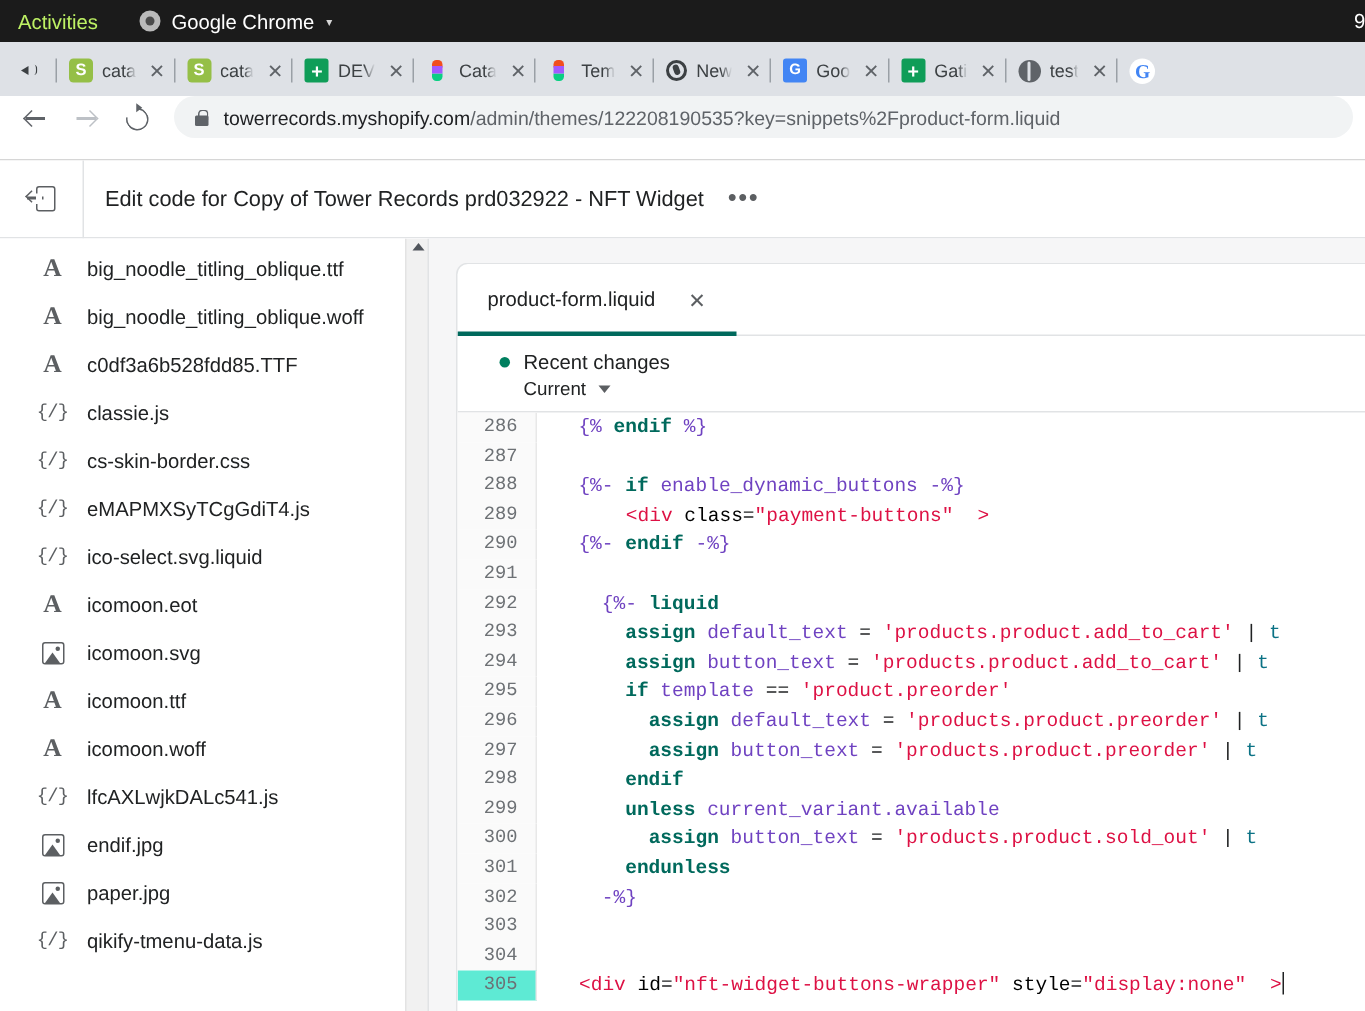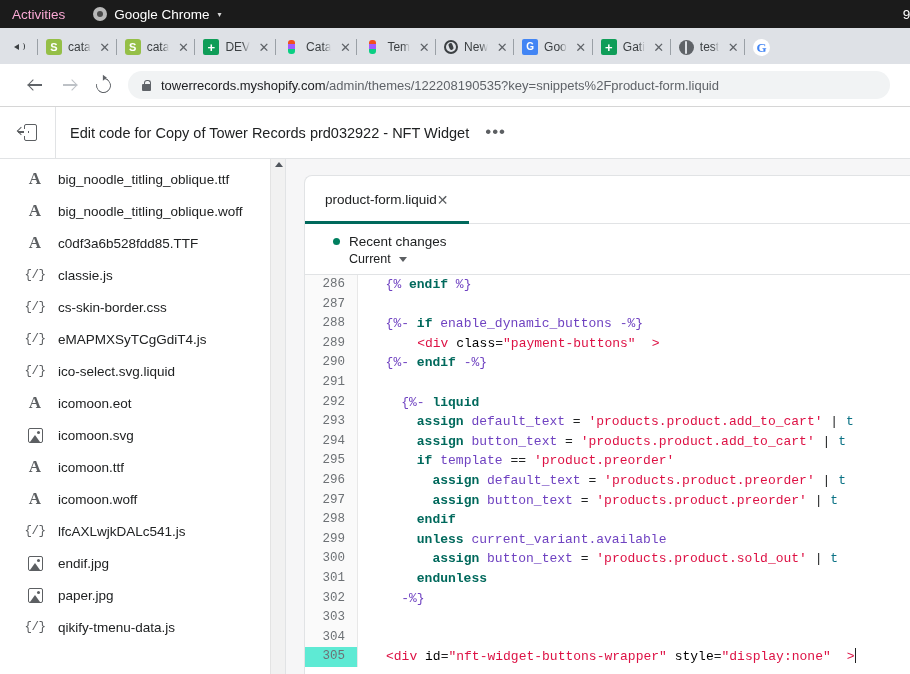--- a/index.html
+++ b/index.html
@@ -9,21 +9,21 @@
     font-family: "Liberation Sans", sans-serif;
     background: #ffffff;
   }
 
   
   .gnome-bar {
     height: 28px; background: #1b1b1b; color: #ffffff;
     display: flex; align-items: center; position: relative;
     font-size: 13px;
   }
-  .gnome-activities { padding: 0 14px 0 12px; font-size: 13.5px; color: #f9a8d4; }
+  .gnome-activities { padding: 0 14px 0 12px; font-size: 13.5px; color: #bef264; }
   .gnome-app { display: flex; align-items: center; gap: 7px; margin-left: 14px; }
   .chrome-dot {
     width: 14px; height: 14px; border-radius: 50%;
     background: #b9b9b9;
     display: flex; align-items: center; justify-content: center;
     position: relative;
   }
   .chrome-dot::after {
     content: ""; position: absolute; width: 6px; height: 6px;
     border-radius: 50%; background: #4b4b4b;
@@ -132,21 +132,21 @@
     padding: 0 4px 0 8px; position: relative;
   }
   .tab-edge::before {
     content: ""; position: absolute; left: -1px; top: 9px;
     height: 16px; width: 1px; background: #9aa0a6;
   }
 
   
   .toolbar {
     height: 43px; background: #ffffff;
-    display: flex; align-items: center; padding: 0 20px;
+    display: flex; padding: 0 8px;
     border-bottom: 1px solid #d6d6d6;
   }
   .tb-btn {
     width: 30px; height: 30px; border-radius: 50%;
     display: flex; align-items: center; justify-content: center;
     flex: 0 0 auto; margin-right: 4px;
   }
   .arrow-l, .arrow-r {
     width: 15px; height: 15px; position: relative;
   }
@@ -307,21 +307,21 @@
     background: #ffffff; border: 1px solid #e1e3e5;
     border-radius: 8px 0 0 0; border-right: none;
     flex: 1 1 auto; display: flex; flex-direction: column;
     overflow: hidden; min-height: 0;
   }
   .editor-tabbar {
     height: 48px; flex: 0 0 auto; display: flex; align-items: stretch;
     border-bottom: 1px solid #e1e3e5;
   }
   .ed-tab {
-    display: flex; align-items: center; 
+    display: flex; align-items: center; gap: 22px;
     padding: 0 20px; position: relative;
   }
   .ed-tab-label { font-size: 13.5px; color: #202223; white-space: nowrap; }
   .ed-tab-close { font-size: 14px; color: #5c5f62; line-height: 1; }
   .ed-tab.active::after {
     content: ""; position: absolute; left: 0; right: 0; bottom: -1px;
     height: 3px; background: #00695c;
   }
   .recent-bar {
     flex: 0 0 auto; padding: 10px 0 8px 28px; text-align: right;

